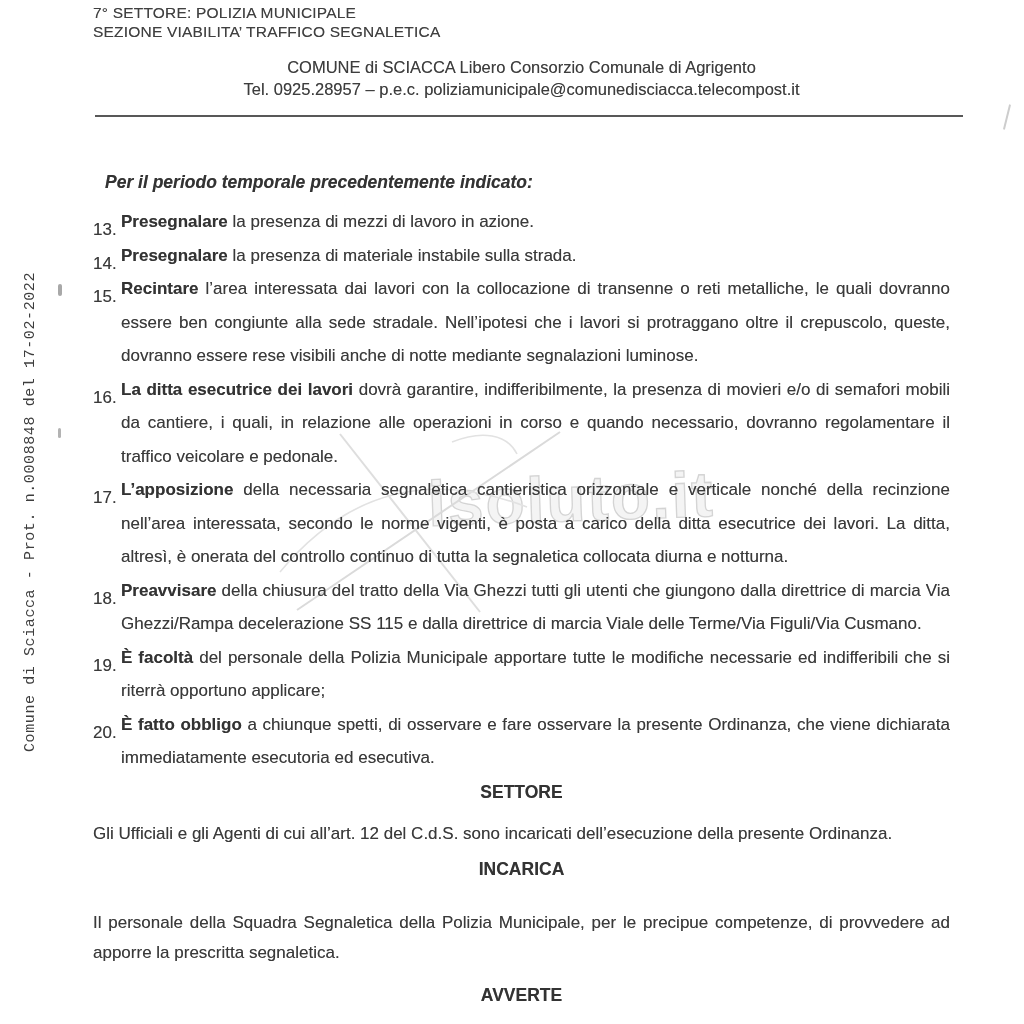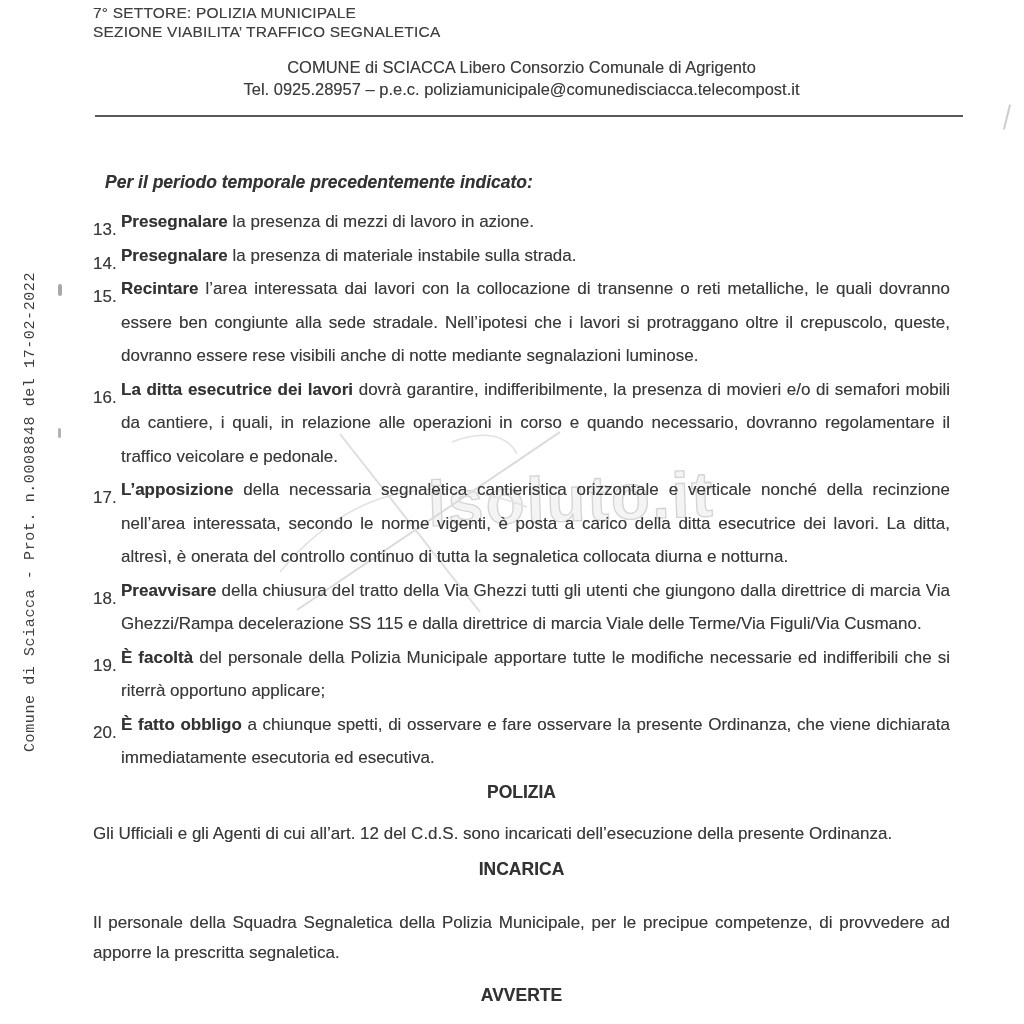--- a/index.html
+++ b/index.html
@@ -115,21 +115,21 @@
         <span class="num">18.</span><span class="lead">Preavvisare</span><span> della chiusura del tratto della Via Ghezzi tutti gli utenti che giungono dalla direttrice di marcia Via Ghezzi/Rampa decelerazione SS 115 e dalla direttrice di marcia Viale delle Terme/Via Figuli/Via Cusmano.</span>
       </div>
       <div class="item">
         <span class="num">19.</span><span class="lead">È facoltà</span><span> del personale della Polizia Municipale apportare tutte le modifiche necessarie ed indifferibili che si riterrà opportuno applicare;</span>
       </div>
       <div class="item">
         <span class="num">20.</span><span class="lead">È fatto obbligo</span><span> a chiunque spetti, di osservare e fare osservare la presente Ordinanza, che viene dichiarata immediatamente esecutoria ed esecutiva.</span>
       </div>
     </div>
 
-    <h3 class="sec-head dispone">POLIZIA</h3>
+    <h3 class="sec-head dispone">SETTORE</h3>
     <p class="sec-body dispone">Gli Ufficiali e gli Agenti di cui all’art. 12 del C.d.S. sono incaricati dell’esecuzione della presente Ordinanza.</p>
 
     <h3 class="sec-head incarica">INCARICA</h3>
     <p class="sec-body incarica">Il personale della Squadra Segnaletica della Polizia Municipale, per le precipue competenze, di provvedere ad apporre la prescritta segnaletica.</p>
 
     <h3 class="sec-head avverte">AVVERTE</h3>
   </main>
 
 </div>
 

